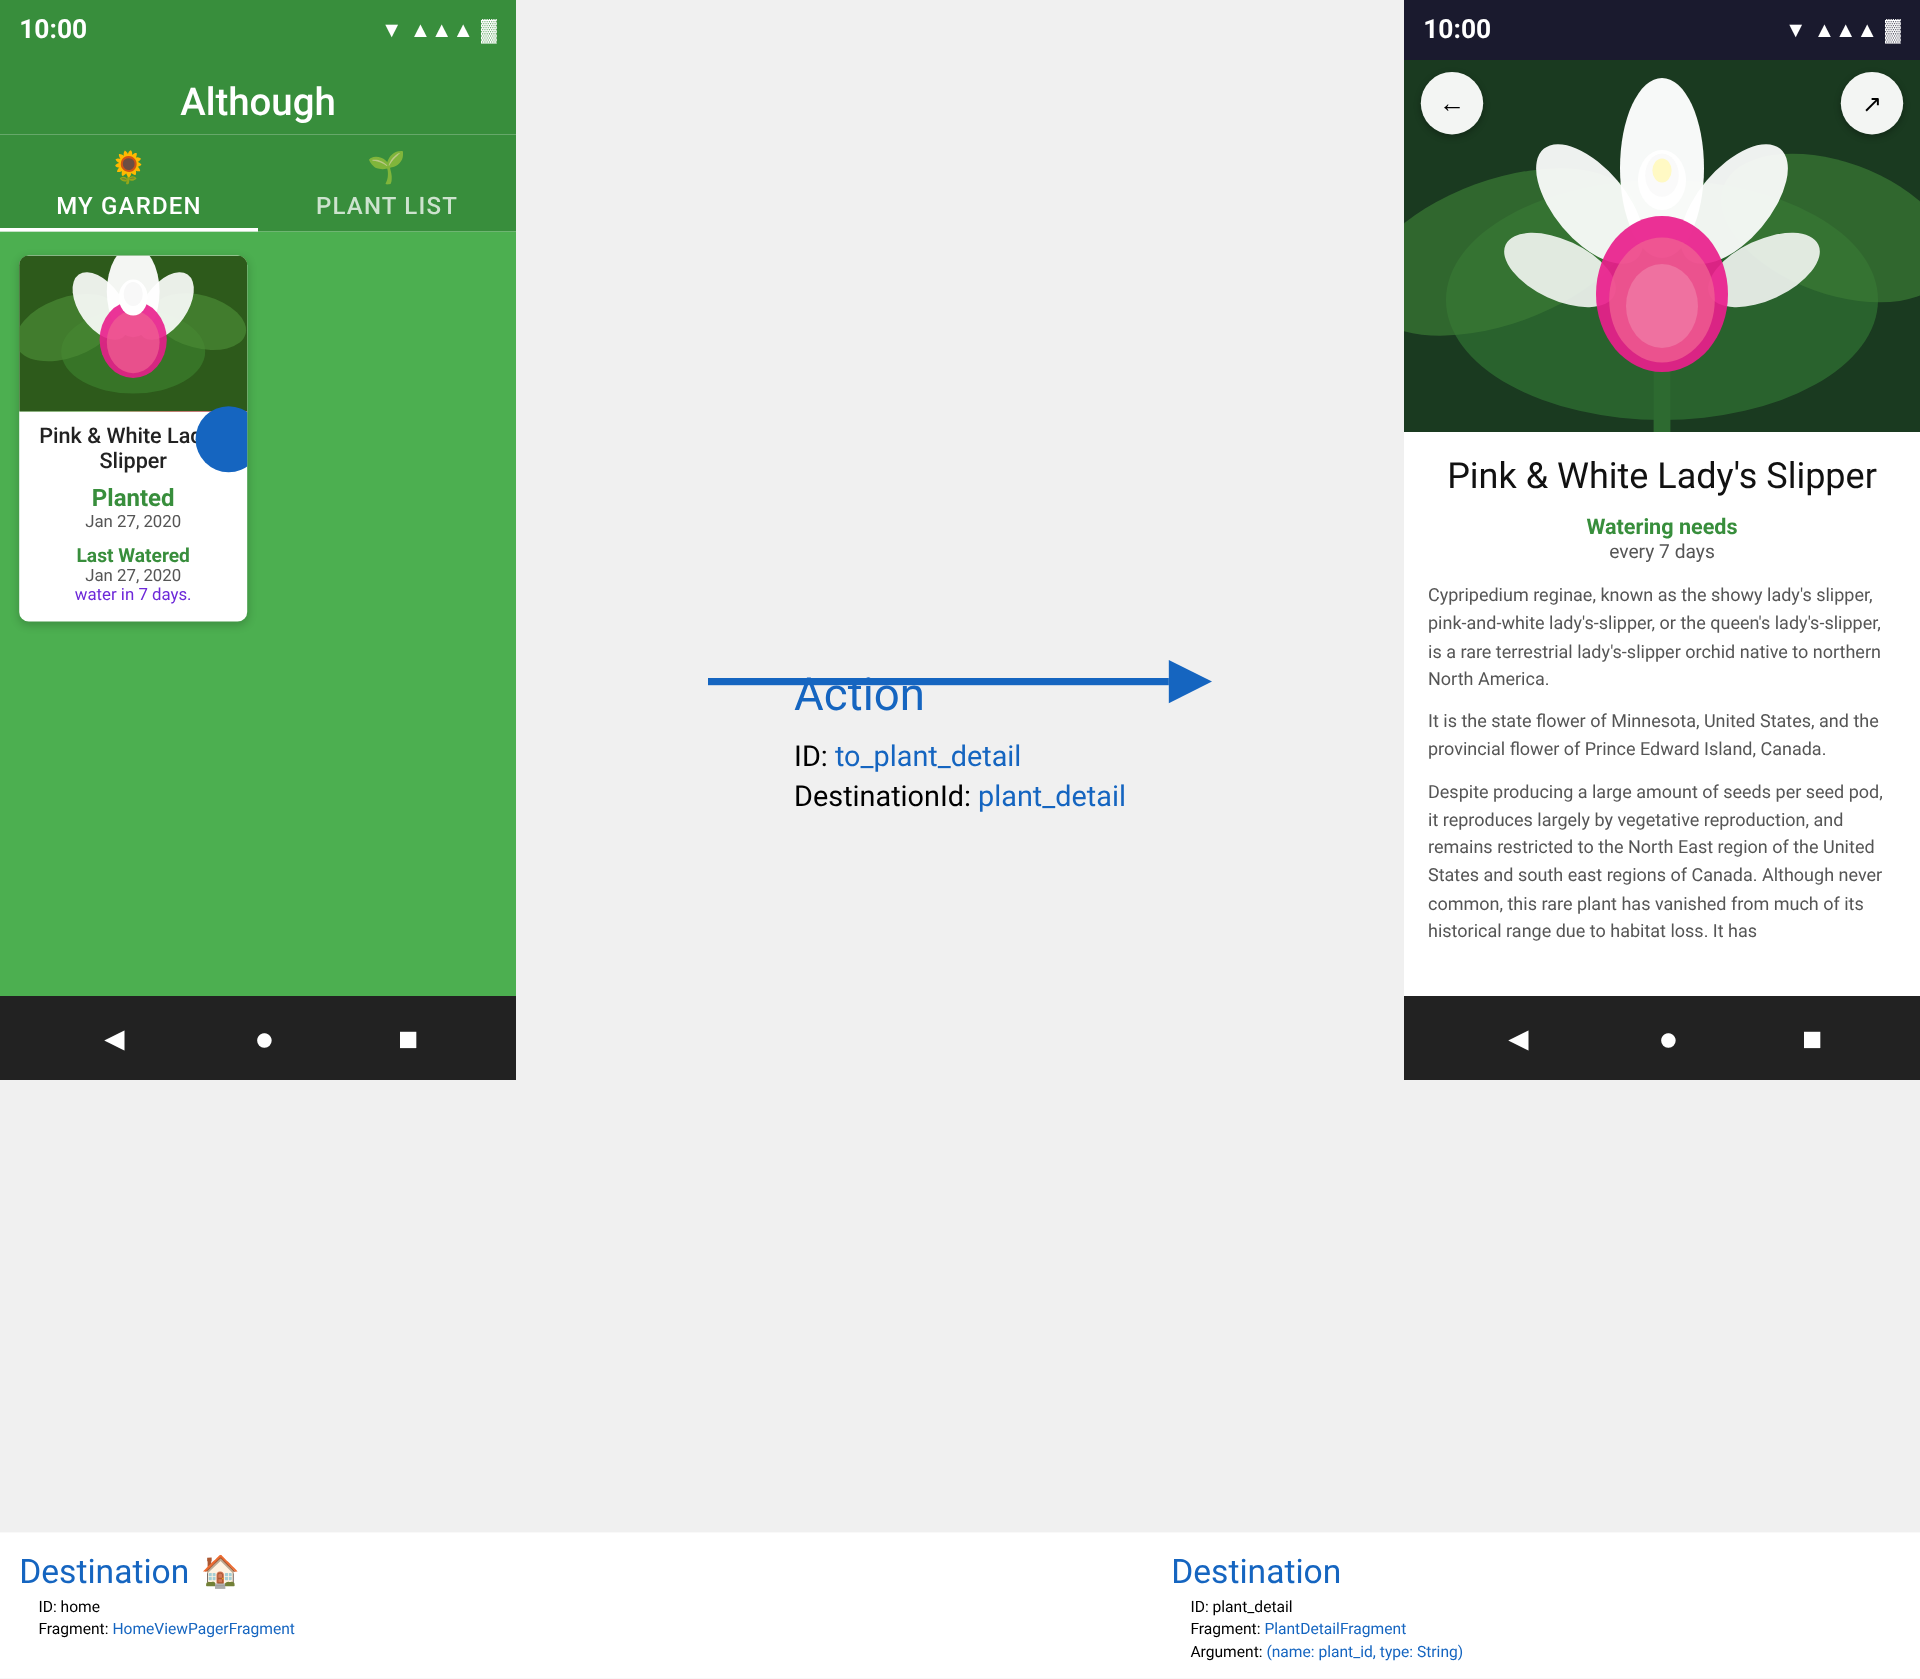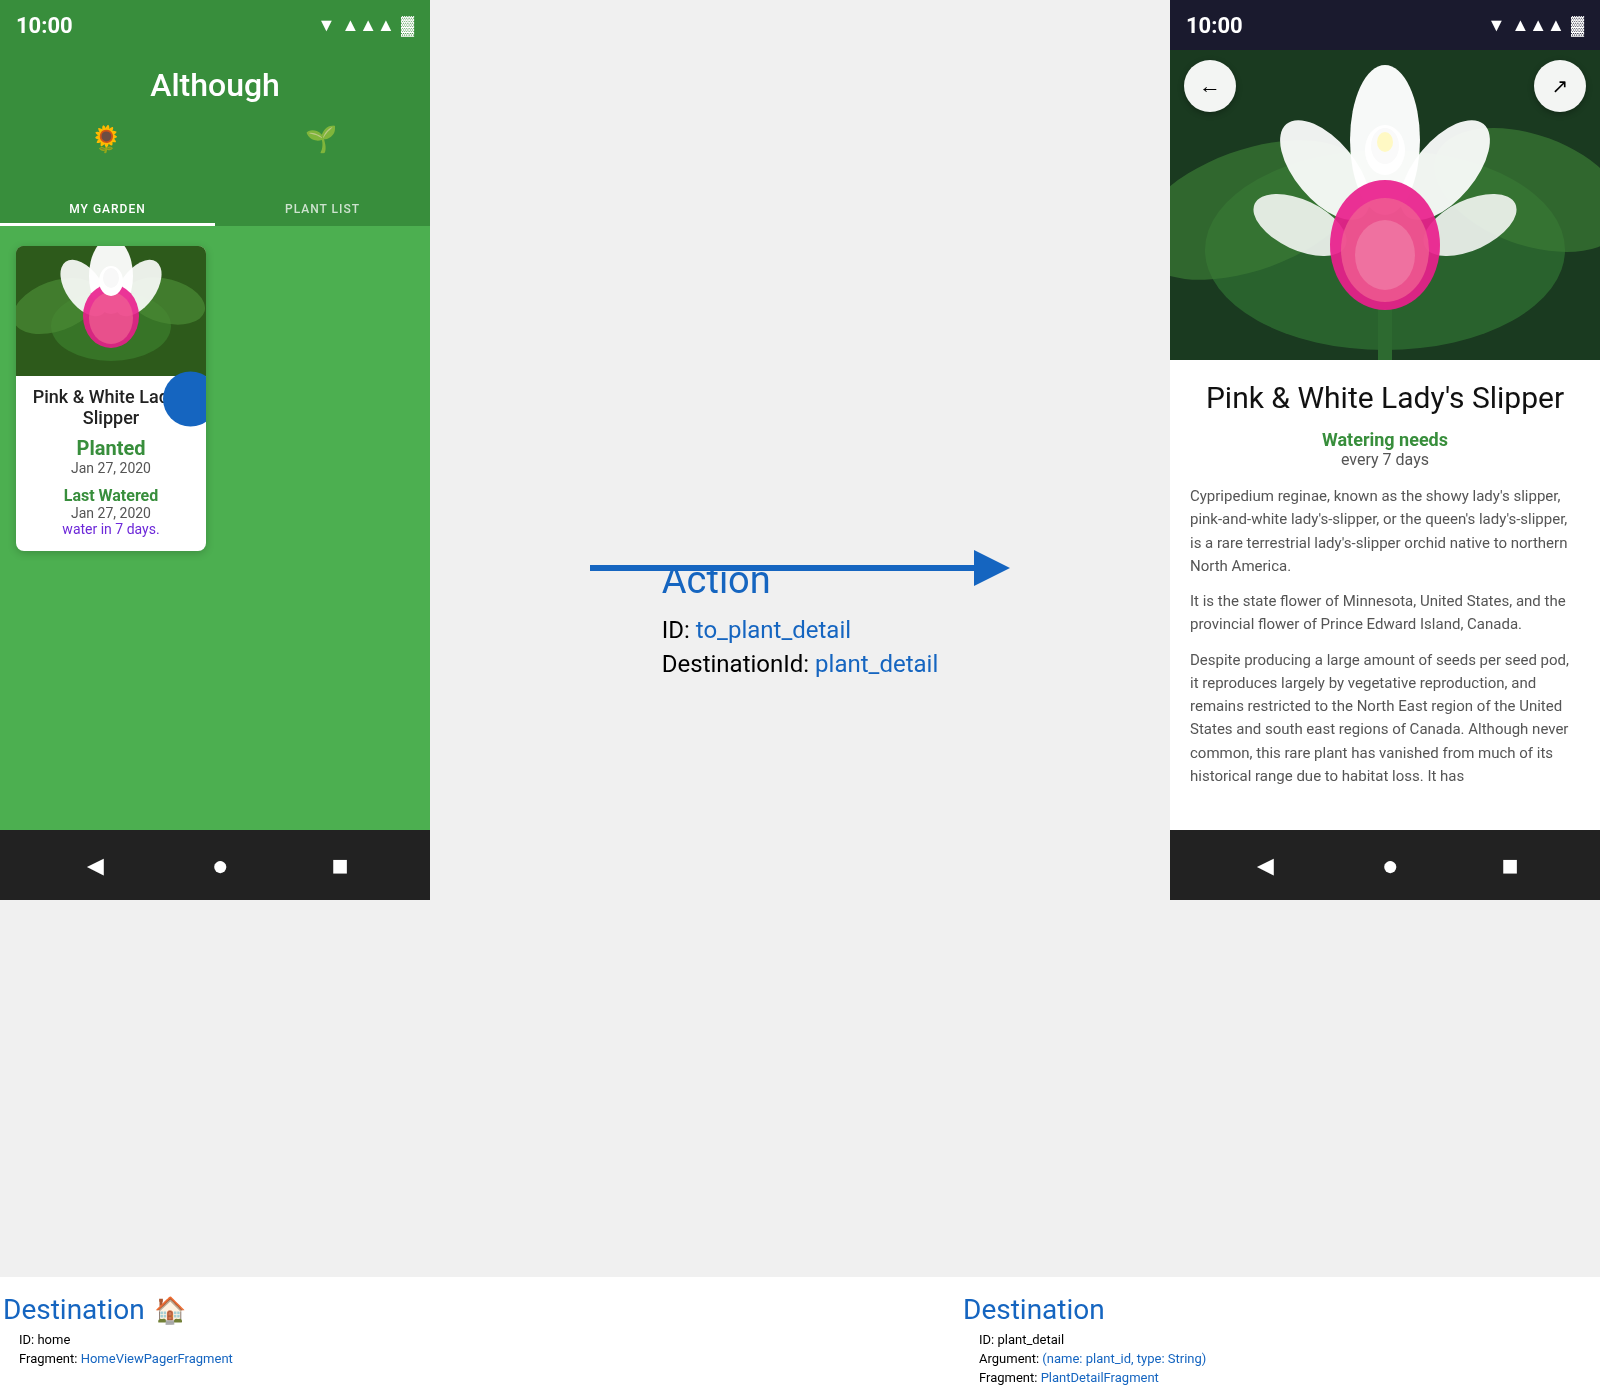--- a/index.html
+++ b/index.html
@@ -89,22 +89,21 @@
       bottom: 0;
       left: 0;
       right: 0;
       height: 3px;
       background: #fff;
     }
     .tab-icon {
       font-size: 26px;
     }
     .tab-label {
-      font-size: 12px;
-      margin-top: 44px;
+      font-size: 20px;
     }
 
     
     .content-left {
       background: #4caf50;
       flex: 1;
       padding: 20px 16px;
     }
 
     
@@ -340,21 +339,21 @@
 
     
     .bottom-section {
       display: flex;
       width: 100%;
       background: #fff;
       padding: 16px 0 10px 0;
     }
     .destination-panel {
       flex: 1;
-      padding: 0 3px;
+      padding: 0 16px;
     }
     .dest-title {
       color: #1565c0;
       font-size: 28px;
       font-weight: 400;
       display: flex;
       align-items: center;
       gap: 10px;
       margin-bottom: 6px;
     }
@@ -572,24 +571,24 @@
   <div class="destination-panel">
     <div class="dest-title">
       <span>Destination</span>
     </div>
     <div class="dest-row">
       <span class="label">ID:</span>
       <span> </span>
       <span class="value">plant_detail</span>
     </div>
     <div class="dest-row">
+      <span class="label">Fragment:</span>
+      <span> </span>
+      <span class="blue-value" style="color:#1565c0;">PlantDetailFragment</span>
+    </div>
+    <div class="dest-row">
       <span class="label">Argument:</span>
       <span> </span>
       <span class="blue-value" style="color:#1565c0;">(name: plant_id, type: String)</span>
     </div>
-    <div class="dest-row">
-      <span class="label">Fragment:</span>
-      <span> </span>
-      <span class="blue-value" style="color:#1565c0;">PlantDetailFragment</span>
-    </div>
   </div>
 
 </div>
 
 </body></html>

